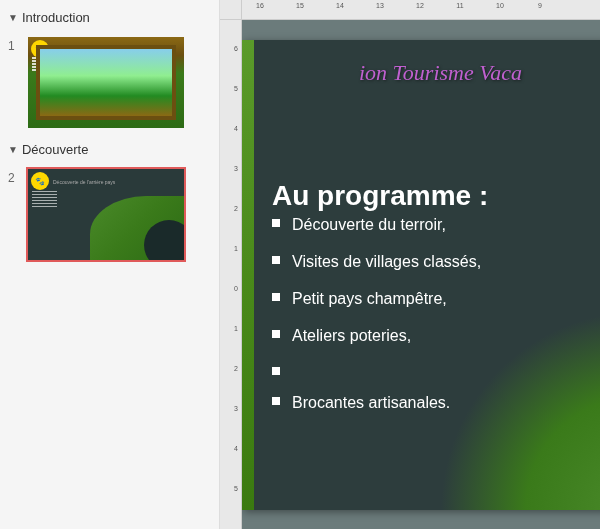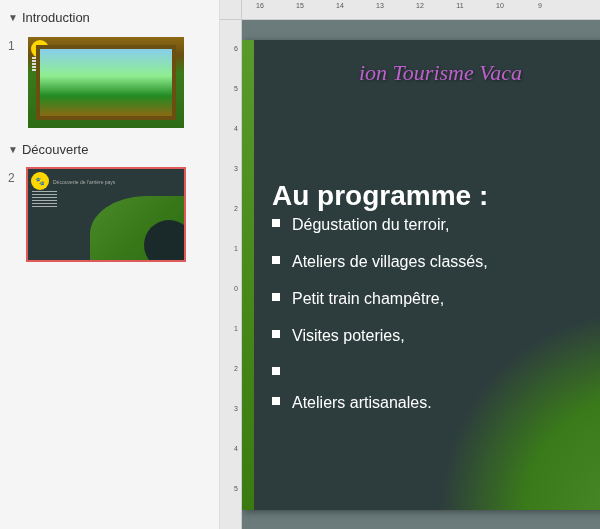--- a/index.html
+++ b/index.html
@@ -419,40 +419,40 @@
 
         <div class="slide-title-area">
           <div class="slide-title-text">ion Tourisme Vaca</div>
         </div>
 
         <div class="slide-content">
           <div class="programme-title">Au programme :</div>
           <ul class="programme-list">
             <li>
               <span class="bullet-square"></span>
-              <span>Dégustation du terroir,</span>
-            </li>
-            <li>
-              <span class="bullet-square"></span>
-              <span>Ateliers de villages classés,</span>
-            </li>
-            <li>
-              <span class="bullet-square"></span>
-              <span>Petit train champêtre,</span>
-            </li>
-            <li>
-              <span class="bullet-square"></span>
-              <span>Visites poteries,</span>
-            </li>
-            <li>
-              <span class="bullet-square"></span>
-            </li>
-            <li>
-              <span class="bullet-square"></span>
-              <span>Ateliers artisanales.</span>
+              <span>Découverte du terroir,</span>
+            </li>
+            <li>
+              <span class="bullet-square"></span>
+              <span>Visites de villages classés,</span>
+            </li>
+            <li>
+              <span class="bullet-square"></span>
+              <span>Petit pays champêtre,</span>
+            </li>
+            <li>
+              <span class="bullet-square"></span>
+              <span>Ateliers poteries,</span>
+            </li>
+            <li>
+              <span class="bullet-square"></span>
+            </li>
+            <li>
+              <span class="bullet-square"></span>
+              <span>Brocantes artisanales.</span>
             </li>
           </ul>
         </div>
 
       </div>
 
     </div>
 
   </div>
 

